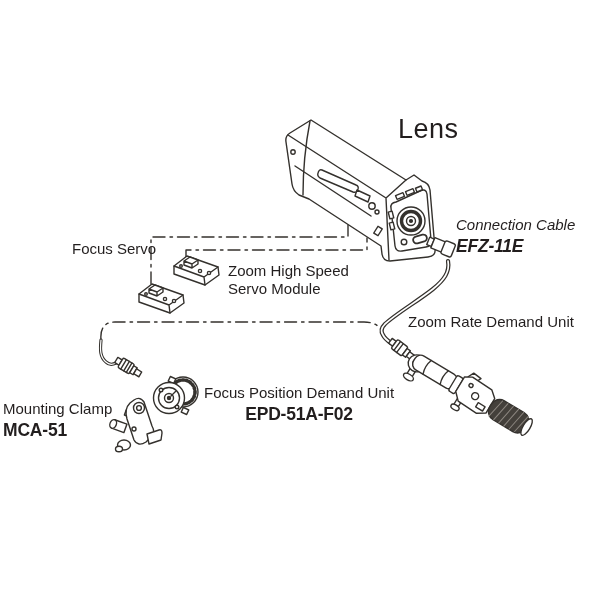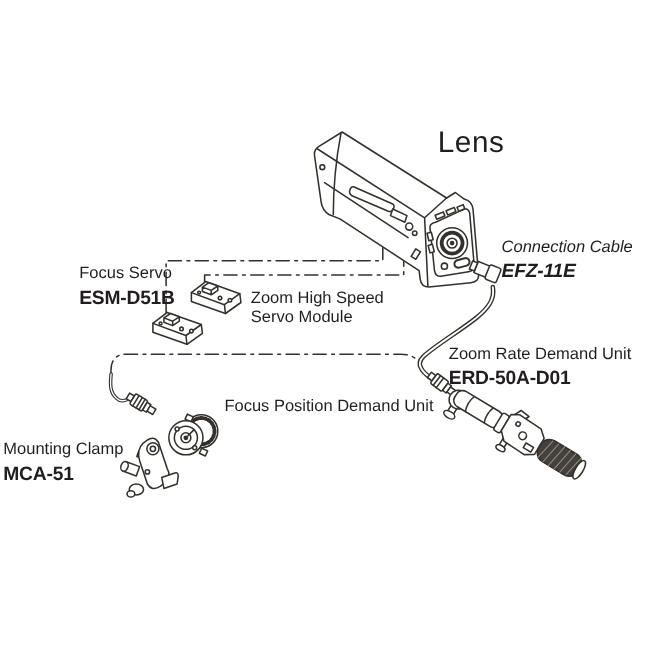--- a/index.html
+++ b/index.html
@@ -175,33 +175,32 @@
 
 <div id="lens-title">Lens</div>
 
 <div class="label" style="left:456px;top:216px;font-style:italic;">
   <div class="name">Connection Cable</div>
   <div class="model">EFZ-11E</div>
 </div>
 
 <div class="label" style="left:43px;top:240px;margin-left:29px;">
   <div class="name">Focus Servo</div>
-  <div class="model">ESM-D51B</div>
 </div>
 
 <div class="label" style="left:228px;top:262px;">
   <div class="name">Zoom High Speed</div>
   <div class="name">Servo Module</div>
 </div>
 
 <div class="label" style="left:408px;top:313px;">
   <div class="name">Zoom Rate Demand Unit</div>
-  <div class="model">ERD-50A-D01</div>
-</div>
-
-<div class="label" style="left:204px;top:361px;text-align:center;">
+</div>
+
+<div class="label" style="left:204px;top:384px;text-align:center;">
   <div class="name">Focus Position Demand Unit</div>
+  <div class="model">EPD-51A-F02</div>
 </div>
 
 <div class="label" style="left:3px;top:400px;">
   <div class="name">Mounting Clamp</div>
   <div class="model">MCA-51</div>
 </div>
 
 </body></html>

